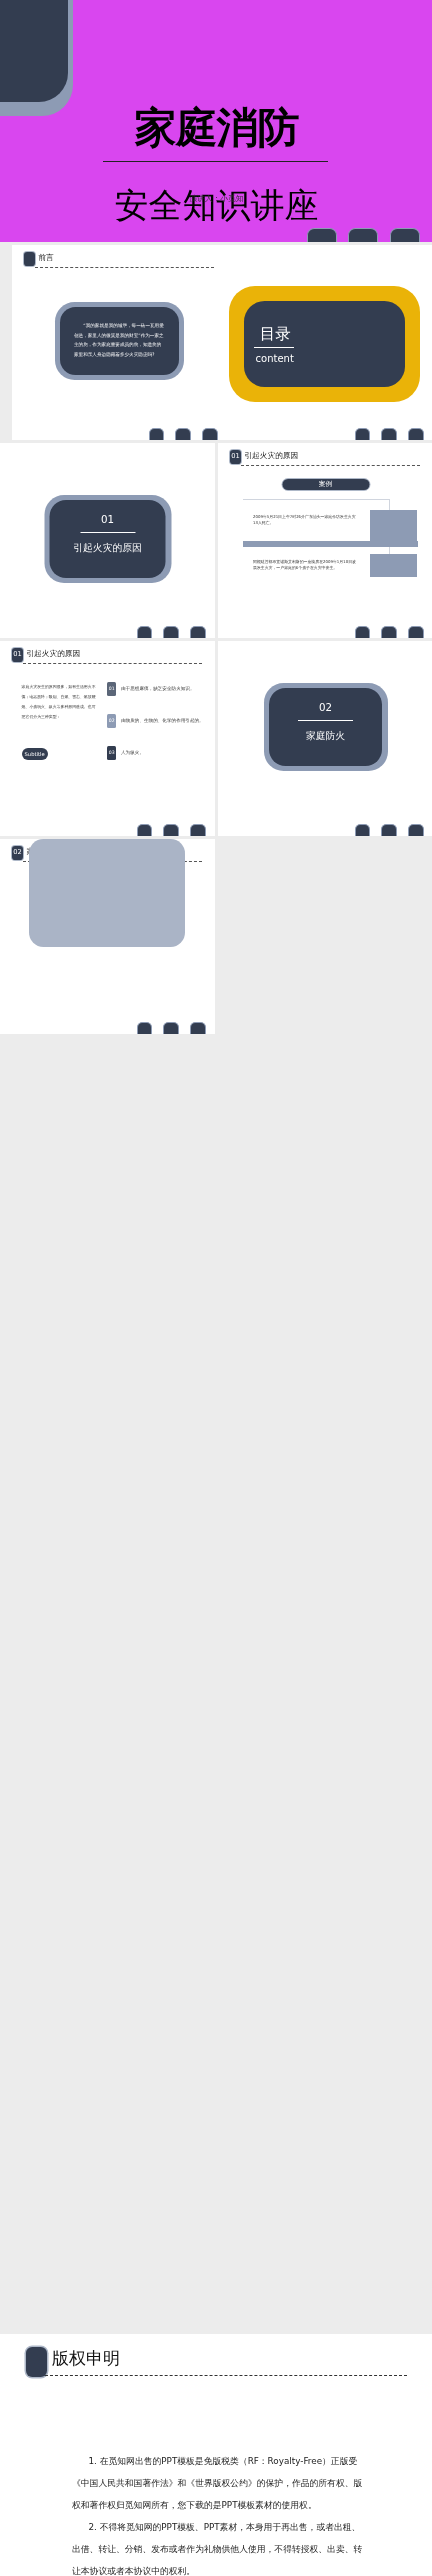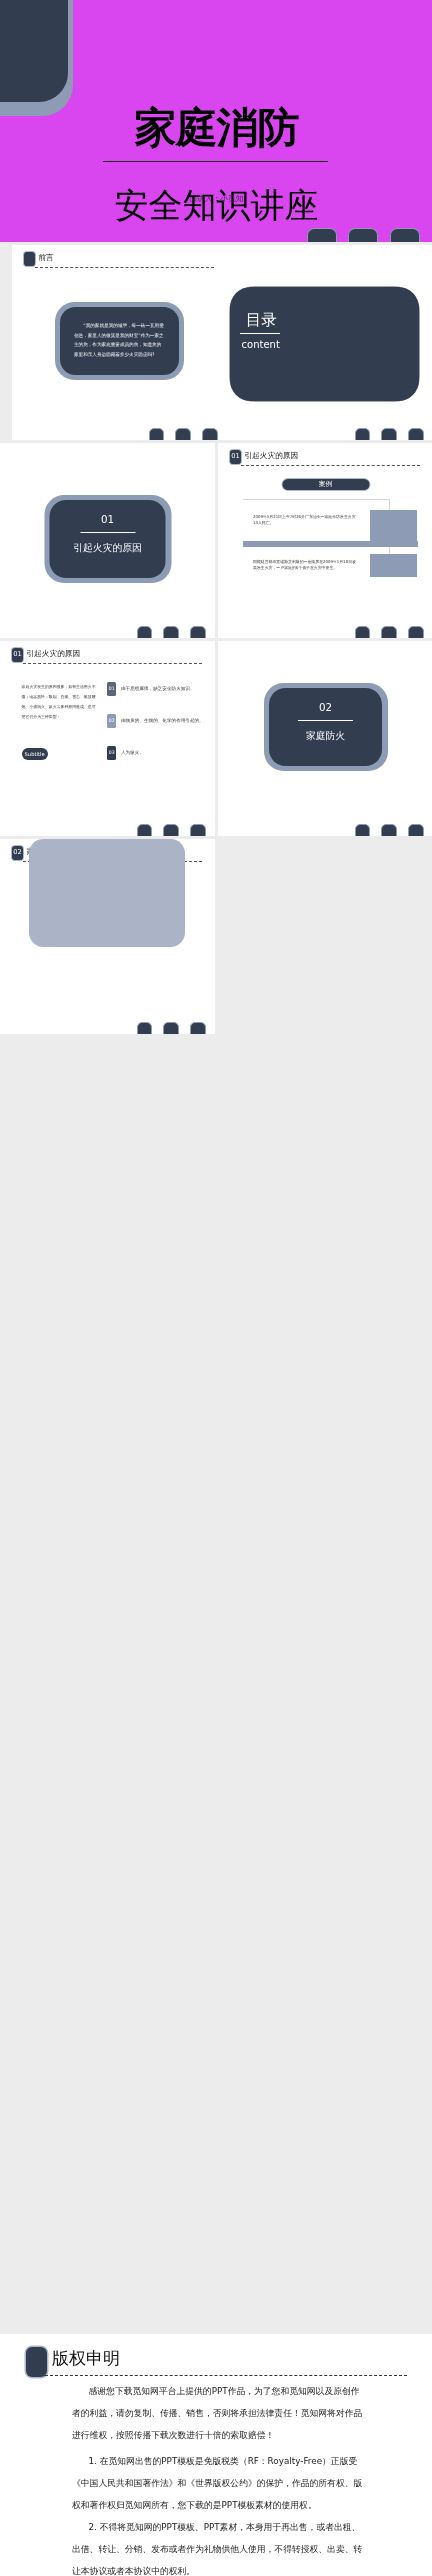--- a/index.html
+++ b/index.html
@@ -64,21 +64,21 @@
         <div class="dark" style="width:100%;height:100%;border-radius:15.5px;padding:14.4px 14.4px;font-size:4.6px;line-height:2.1;text-indent:9.3px">“我的家就是我的城堡，每一砖一瓦用爱创造，家里人的微笑是我的财宝”作为一家之主的您，作为家庭重要成员的您，知道您的家里和亲人身边隐藏着多少火灾隐患吗?</div>
       </div>
   <div class="stabs">
         <span></span>
         <span></span>
         <span></span>
       </div>
 </div>
 
 <div class="slide" style="left:218px;top:0">
-  <div style="position:absolute;left:11.3px;top:41px;width:191px;height:116px;background:#a3a3a3;border-radius:26px;padding:1px">
+  <div style="position:absolute;left:11.3px;top:41px;width:191px;height:116px;background:#eab308;border-radius:26px;padding:15px">
     <div class="dark" style="width:100%;height:100%;border-radius:20.6px;position:relative">
       <div style="position:absolute;left:15.5px;top:23px;font-size:15.5px">目录</div>
       <div style="position:absolute;left:9.3px;top:46px;width:40px;border-top:0.8px solid #fff"></div>
       <div style="position:absolute;left:11.3px;top:52px;font-size:10px">content</div>
     </div>
   </div>
   <div class="stabs">
         <span></span>
         <span></span>
         <span></span>
@@ -178,17 +178,16 @@
         <span></span>
       </div>
 </div>
 
 </div>
 
 <div class="copy">
   <div class="icn"></div>
   <div class="h">版权申明</div>
   <div class="dash"></div>
-  <div class="p" style="top:46px">感谢您下载觅知网平台上提供的PPT作品，为了您和觅知网以及原创作者的利益，请勿复制、传播、销售，否则将承担法律责任！觅知网将对作品进行维权，按照传播下载次数进行十倍的索取赔偿！</div>
   <div class="p" style="top:116px">1. 在觅知网出售的PPT模板是免版税类（RF：Royalty-Free）正版受《中国人民共和国著作法》和《世界版权公约》的保护，作品的所有权、版权和著作权归觅知网所有，您下载的是PPT模板素材的使用权。</div>
   <div class="p" style="top:182px;top:182px">2. 不得将觅知网的PPT模板、PPT素材，本身用于再出售，或者出租、出借、转让、分销、发布或者作为礼物供他人使用，不得转授权、出卖、转让本协议或者本协议中的权利。</div>
 </div>
 
 
 </body></html>

